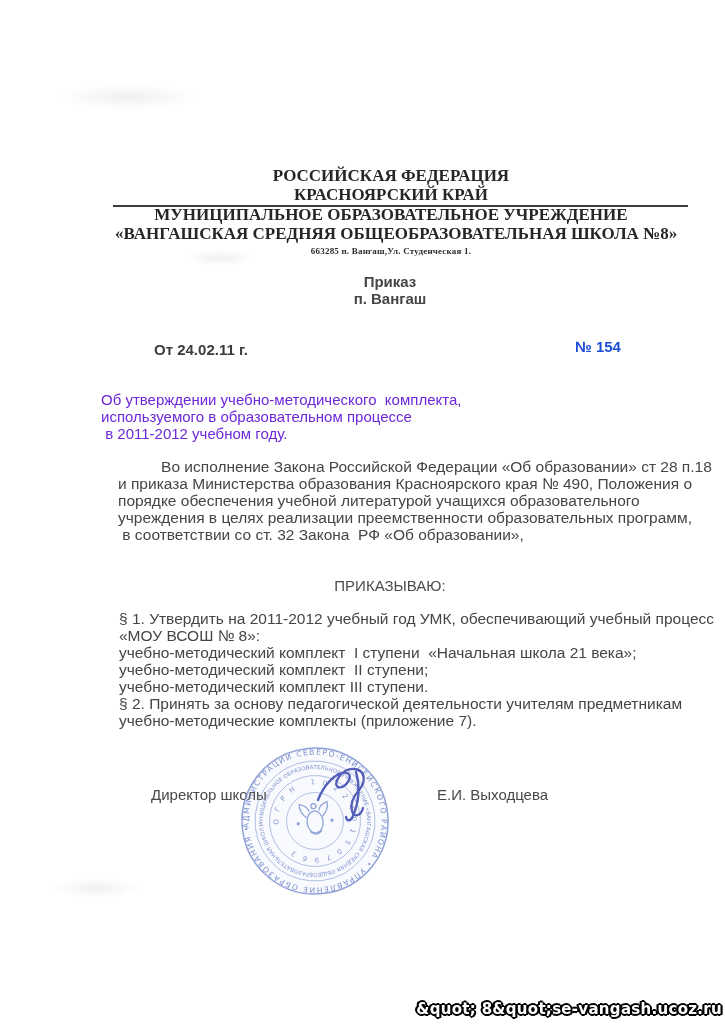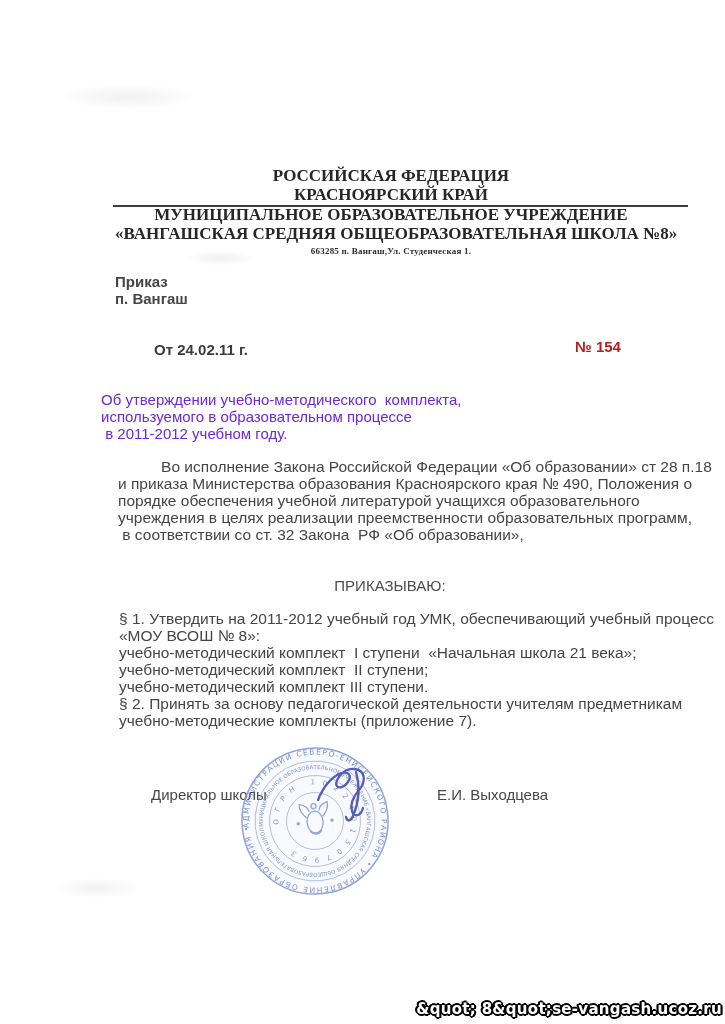--- a/index.html
+++ b/index.html
@@ -19,24 +19,24 @@
   #header-top,#header-bottom{
     left:115px;width:552px;text-align:center;
     font-family:"Liberation Serif", serif;font-weight:700;color:#262626;
   }
   #header-top{top:166px;font-size:17px;line-height:19px;}
   #header-rule{top:205px;left:113px;width:575px;height:2px;background:#3e3e3e;}
   #header-bottom{top:205px;font-size:17px;line-height:19px;}
   .address-line{font-size:9px;line-height:12px;margin-top:2px;letter-spacing:.2px;color:#2e2e2e;}
 
   
-  #doc-title{top:273px;left:115px;width:550px;text-align:left;
+  #doc-title{top:273px;left:115px;width:550px;text-align:center;
     font-weight:700;font-size:15px;line-height:17px;color:#464646;}
   #doc-date{top:341px;left:118px;font-weight:700;font-size:15px;color:#3c3c3c;margin-left:36px;}
-  #doc-number{top:338px;left:575px;font-weight:700;font-size:15px;color:#b91c1c;}
+  #doc-number{top:338px;left:575px;font-weight:700;font-size:15px;color:#1d4ed8;}
 
   
   #subject{top:391px;left:101px;font-weight:400;font-size:15px;line-height:17px;color:#6d28d9;}
 
   
   #preamble{top:458px;left:118px;font-size:15.5px;line-height:17px;color:#454545;}
   #resolution{top:577px;left:115px;width:550px;text-align:center;
     font-size:15px;line-height:18px;color:#4c4c4c;}
   #order{top:610px;left:119px;font-size:15.5px;line-height:17px;color:#454545;}
 

